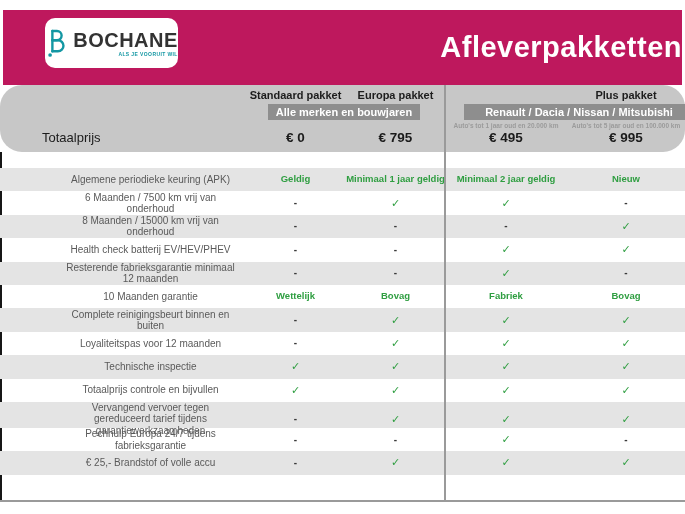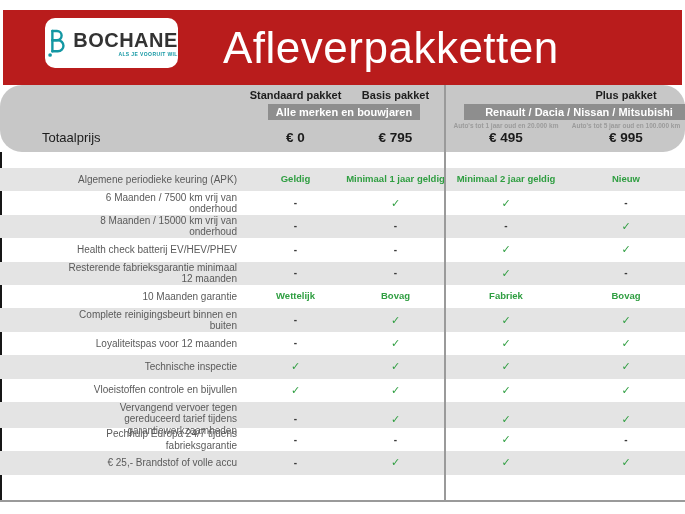--- a/index.html
+++ b/index.html
@@ -2,30 +2,30 @@
 <html><head>
 <meta charset="utf-8">
 <style>
   html,body{margin:0;padding:0;background:#ffffff;}
   body{width:685px;height:514px;position:relative;overflow:hidden;
        font-family:"Liberation Sans","DejaVu Sans",sans-serif;
        -webkit-font-smoothing:antialiased;}
   .page{position:absolute;inset:0;}
 
   
-  .topbar{position:absolute;top:10px;left:3px;right:3px;height:75px;background:#b91c1c;
+  .topbar{position:absolute;top:10px;left:3px;right:3px;height:75px;background:#be185d;
           display:flex;align-items:center;}
   .logo{position:absolute;left:42px;top:8px;width:133px;height:50px;background:#ffffff;
         border-radius:10px;display:flex;align-items:center;justify-content:center;gap:4px;}
   .logo svg{display:block;}
   .logo-text{display:flex;flex-direction:column;align-items:flex-end;}
   .brand-name{font-size:20px;font-weight:700;color:#333333;letter-spacing:.5px;line-height:20px;}
   .brand-tagline{font-size:5px;font-weight:700;color:#1397A3;letter-spacing:.4px;margin-top:1px;}
-  .title{flex:1;margin-left:220px;text-align:left;color:#ffffff;font-size:44px;
-         font-weight:400;letter-spacing:.5px;}
+  .title{flex:1;margin-left:220px;text-align:right;color:#ffffff;font-size:29px;
+         font-weight:700;letter-spacing:.5px;}
 
   
   .band{position:absolute;top:85px;left:0;width:685px;height:67px;background:#C7C7C7;border-radius:22px;}
   .band .abs{position:absolute;text-align:center;}
   .pkg-name{top:4px;font-size:11px;font-weight:700;color:#1d1d1d;}
   .p0{left:245px;width:101px;} .p1{left:346px;width:99px;}
   .p2{left:445px;width:122px;} .p3{left:567px;width:118px;}
   .badge{top:19px;height:16px;line-height:16px;background:#8E8E8E;color:#ffffff;
          font-size:11px;font-weight:700;}
   .badge0{left:268px;width:152px;} .badge1{left:464px;width:230px;}
@@ -33,21 +33,21 @@
   .price{top:45px;font-size:13.5px;font-weight:700;color:#1b1b1b;}
   .price-label{position:absolute;left:42px;top:45px;font-size:13px;font-weight:400;color:#1b1b1b;}
 
   
   .rows{position:absolute;top:168px;left:0;width:685px;}
   .row{display:grid;grid-template-columns:245px 101px 99px 122px 118px;
        align-items:center;height:23.4px;}
   .row.tall{height:26px;}
   .row.alt{background:#E4E4E4;position:relative;z-index:2;}
   .cell{text-align:center;}
-  .label{text-align:right;padding-left:64px;padding-right:8px;font-size:10px;
+  .label{text-align:center;padding-left:64px;padding-right:8px;font-size:10px;
          color:#5a5a5a;line-height:1.15;}
   .val.check{color:#2F9E41;font-size:11px;line-height:1;}
   .val.dash{color:#3a3a3a;font-size:10px;font-weight:700;line-height:1;}
   .val.txt{color:#2F9E41;font-size:9.5px;font-weight:700;line-height:1.1;}
 
   
   .left-line{position:absolute;left:0;top:152px;width:2px;height:350px;background:#161616;z-index:1;}
   .divider{position:absolute;left:444px;top:85px;width:2px;height:417px;background:#9a9a9a;z-index:3;}
   .bottom-line{position:absolute;left:0;top:500px;width:685px;height:2px;background:#9a9a9a;z-index:3;}
 </style>
@@ -69,21 +69,21 @@
       <div class="logo-text">
         <span class="brand-name">BOCHANE</span>
         <span class="brand-tagline">ALS JE VOORUIT WIL</span>
       </div>
     </div>
     <div class="title">Afleverpakketten</div>
   </div>
 
   <div class="band">
     <div class="abs pkg-name p0">Standaard pakket</div>
-    <div class="abs pkg-name p1">Basis pakket</div>
+    <div class="abs pkg-name p1">Europa pakket</div>
     <div class="abs pkg-name p3">Plus pakket</div>
 
     <div class="abs badge badge0">Alle merken en bouwjaren</div>
     <div class="abs badge badge1">Renault / Dacia / Nissan / Mitsubishi</div>
 
     <div class="abs note p2">Auto's tot 1 jaar oud en 20.000 km</div>
     <div class="abs note p3">Auto's tot 5 jaar oud en 100.000 km</div>
 
     <div class="price-label">Totaalprijs</div>
     <div class="abs price p0">€ 0</div>
@@ -160,21 +160,21 @@
 
     <div class="row alt">
       <div class="cell label">Technische inspectie</div>
       <div class="cell val check">✓</div>
       <div class="cell val check">✓</div>
       <div class="cell val check">✓</div>
       <div class="cell val check">✓</div>
     </div>
 
     <div class="row">
-      <div class="cell label">Vloeistoffen controle en bijvullen</div>
+      <div class="cell label">Totaalprijs controle en bijvullen</div>
       <div class="cell val check">✓</div>
       <div class="cell val check">✓</div>
       <div class="cell val check">✓</div>
       <div class="cell val check">✓</div>
     </div>
 
     <div class="row alt tall">
       <div class="cell label">Vervangend vervoer tegen gereduceerd tarief tijdens garantiewerkzaamheden</div>
       <div class="cell val dash">-</div>
       <div class="cell val check">✓</div>

